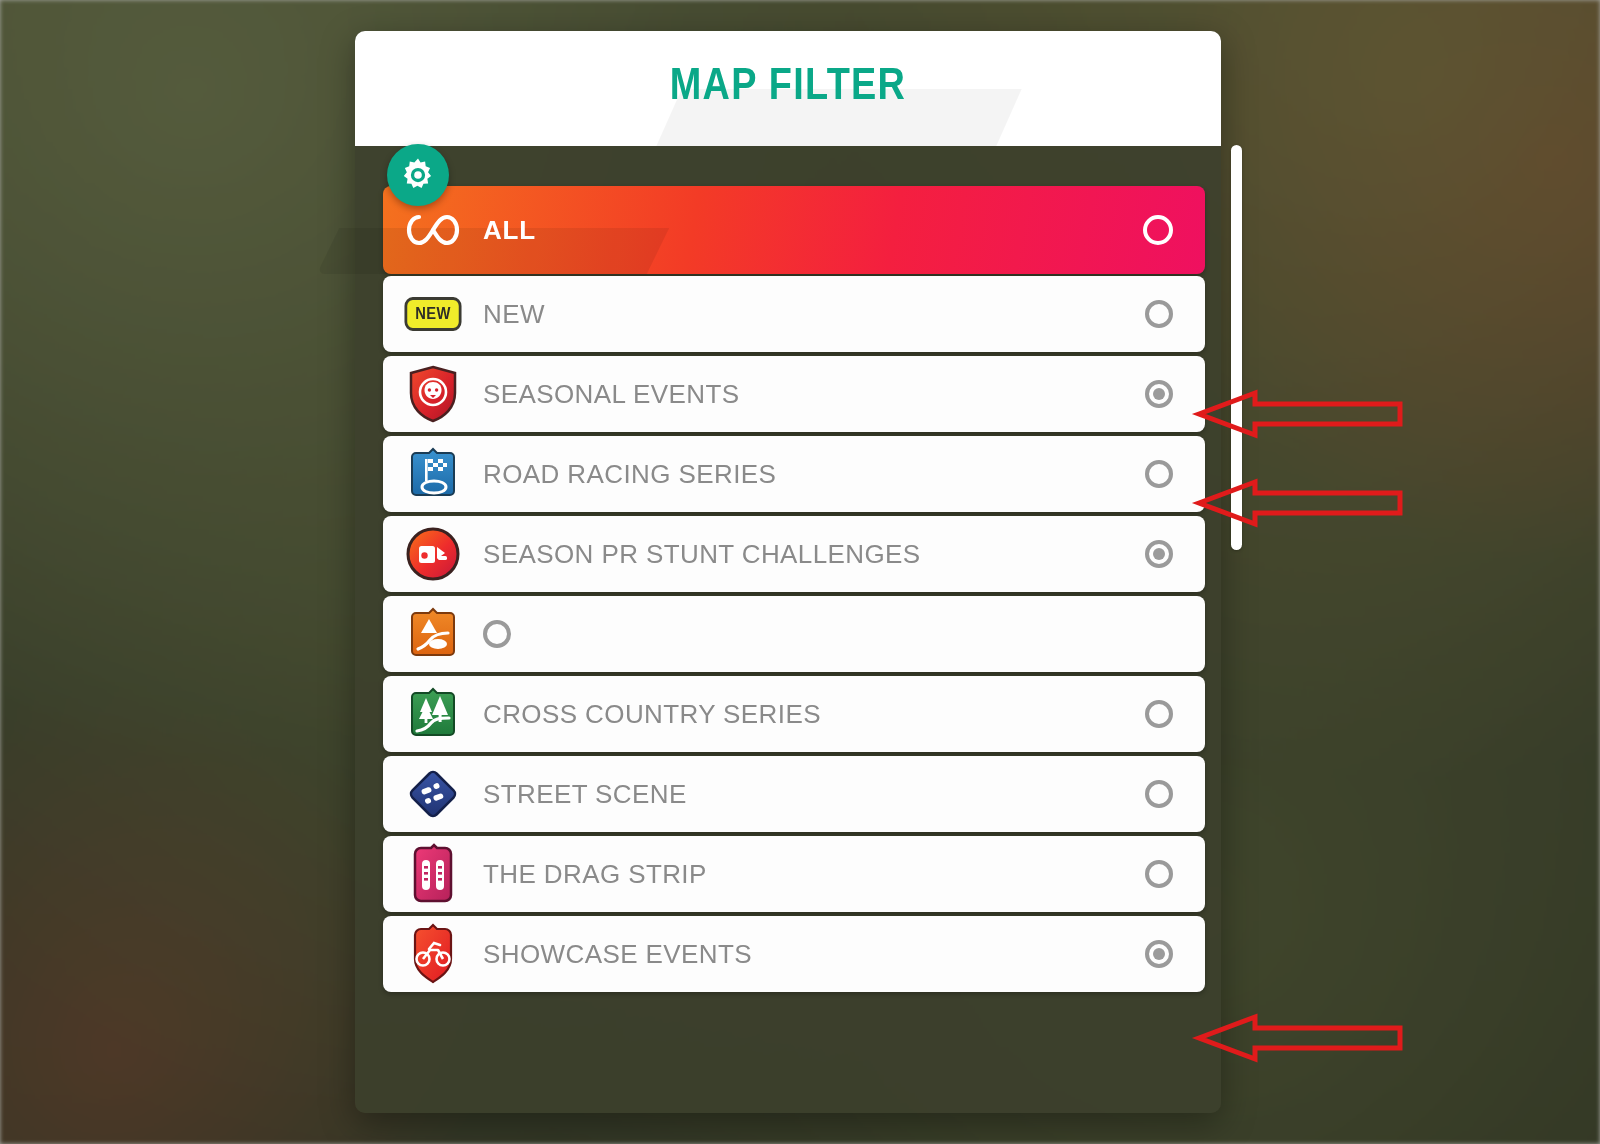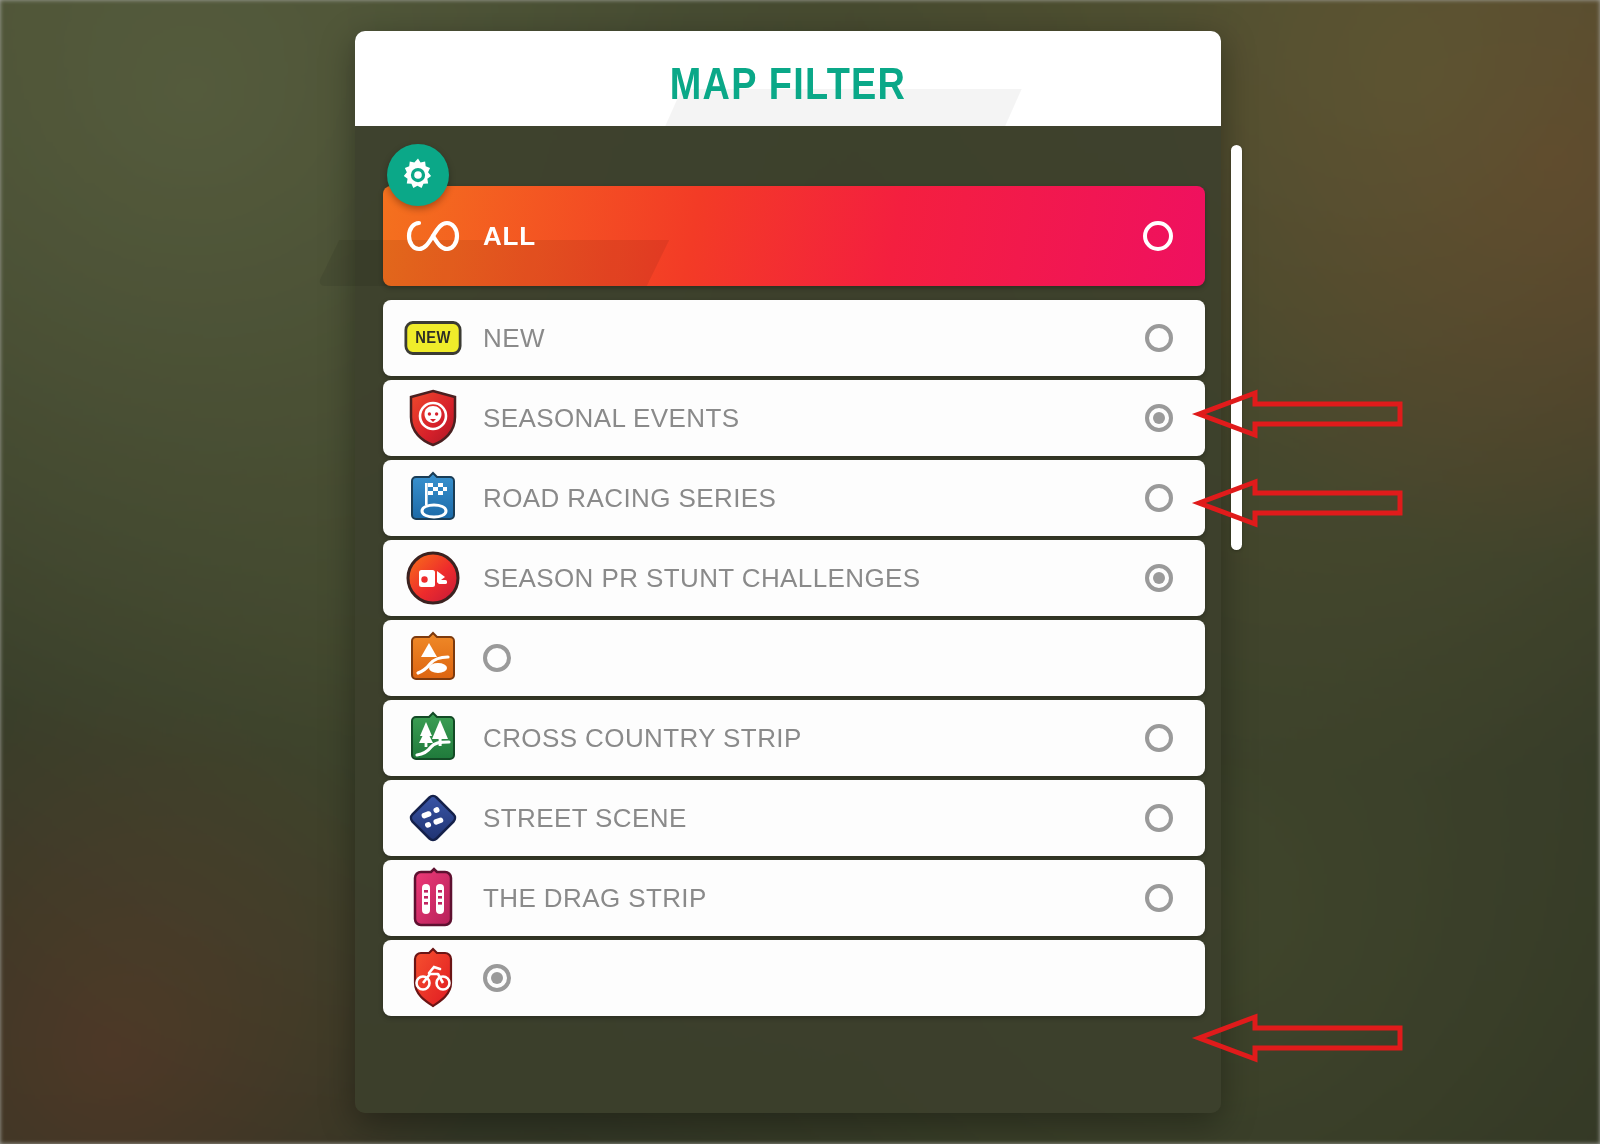--- a/index.html
+++ b/index.html
@@ -40,21 +40,21 @@
     height: 1082px;
     background: rgba(60,64,44,0.88);
     border-radius: 10px;
     box-shadow: 0 10px 34px rgba(0,0,0,.35);
   }
 
   
   #header {
     position: absolute;
     left: 0; top: 0;
-    width: 866px; height: 95px;
+    width: 866px; height: 115px;
     background: #ffffff;
     border-radius: 10px 10px 0 0;
     overflow: hidden;
   }
   #header-shadow {
     position: absolute;
     left: 300px; top: 58px;
     width: 340px; height: 120px;
     background: rgba(0,0,0,.045);
     transform: skewX(-24deg);
@@ -98,23 +98,23 @@
     position: relative;
     height: 76px;
     margin-bottom: 4px;
     border-radius: 8px;
     background: #fdfdfd;
     display: flex;
     align-items: center;
     box-shadow: 0 2px 5px rgba(0,0,0,.28);
   }
   .row.all {
-    height: 100px;
+    height: 88px;
     background: linear-gradient(100deg, #f4711e 0%, #f33b26 38%, #f41f3f 62%, #ef1060 100%);
-    margin-bottom: 14px;
+    margin-bottom: 2px;
   }
   .row.all .all-sheen {
     position: absolute;
     left: 0; bottom: 0;
     width: 330px; height: 46px;
     background: rgba(0,0,0,.07);
     transform: skewX(-26deg) translateX(-55px);
     border-radius: 0 0 0 8px;
   }
 
@@ -336,21 +336,21 @@
           </defs>
           <path d="M10 6h13l4-4 4 4h13a4 4 0 014 4v34a4 4 0 01-4 4H10a4 4 0 01-4-4V10a4 4 0 014-4z" fill="url(#gGreen)" stroke="#134a25" stroke-width="2"></path>
           <path d="M20 11l6 14h-12z" fill="#ffffff"></path>
           <path d="M20 18l7 14H13z" fill="#ffffff"></path>
           <rect x="18.6" y="30" width="2.8" height="6" fill="#ffffff"></rect>
           <path d="M34 9l8 19H26z" fill="#ffffff"></path>
           <rect x="32.6" y="26" width="3" height="9" fill="#ffffff"></rect>
           <path d="M11 44c7-1 11-4 14-8 3-4 8-5 18-5" fill="none" stroke="#ffffff" stroke-width="3.2" stroke-linecap="round"></path>
         </svg>
       </div>
-      <div class="label">CROSS COUNTRY STRIP</div>
+      <div class="label">CROSS COUNTRY SERIES</div>
       <div class="radio"></div>
     </div>
 
     <div class="row">
       <div class="icon-slot">
         <svg width="58" height="58" viewBox="0 0 58 58">
           <defs>
             <linearGradient id="gNavy" x1="0" y1="0" x2="1" y2="1">
               <stop offset="0%" stop-color="#3a56a8"></stop>
               <stop offset="100%" stop-color="#1f3270"></stop>
@@ -404,20 +404,21 @@
               <stop offset="100%" stop-color="#e01a22"></stop>
             </linearGradient>
           </defs>
           <path d="M14 4h8l4-4 4 4h8a6 6 0 016 6v24c0 12-12 19-18 23-6-4-18-11-18-23V10a6 6 0 016-6z" fill="url(#gRed2)" stroke="#6b1414" stroke-width="2.2"></path>
           <circle cx="16" cy="34" r="6.5" fill="none" stroke="#ffffff" stroke-width="2.6"></circle>
           <circle cx="36" cy="34" r="6.5" fill="none" stroke="#ffffff" stroke-width="2.6"></circle>
           <path d="M16 34l7-9h8l5 9" fill="none" stroke="#ffffff" stroke-width="2.6" stroke-linejoin="round"></path>
           <path d="M22 24l5-6 6 2" fill="none" stroke="#ffffff" stroke-width="2.6" stroke-linecap="round"></path>
         </svg>
       </div>
+      <div class="label">SHOWCASE EVENTS</div>
       <div class="radio on"></div>
     </div>
 
   </div>
 </div>
 
 <div id="scrollbar"></div>
 
 <svg class="arrow" style="left:1195px; top:385px;" width="210" height="58">
   <path d="M4 29 L60 8 L60 19 L205 19 L205 39 L60 39 L60 50 Z" fill="none" stroke="#e01b1b" stroke-width="5" stroke-linejoin="miter"></path>

